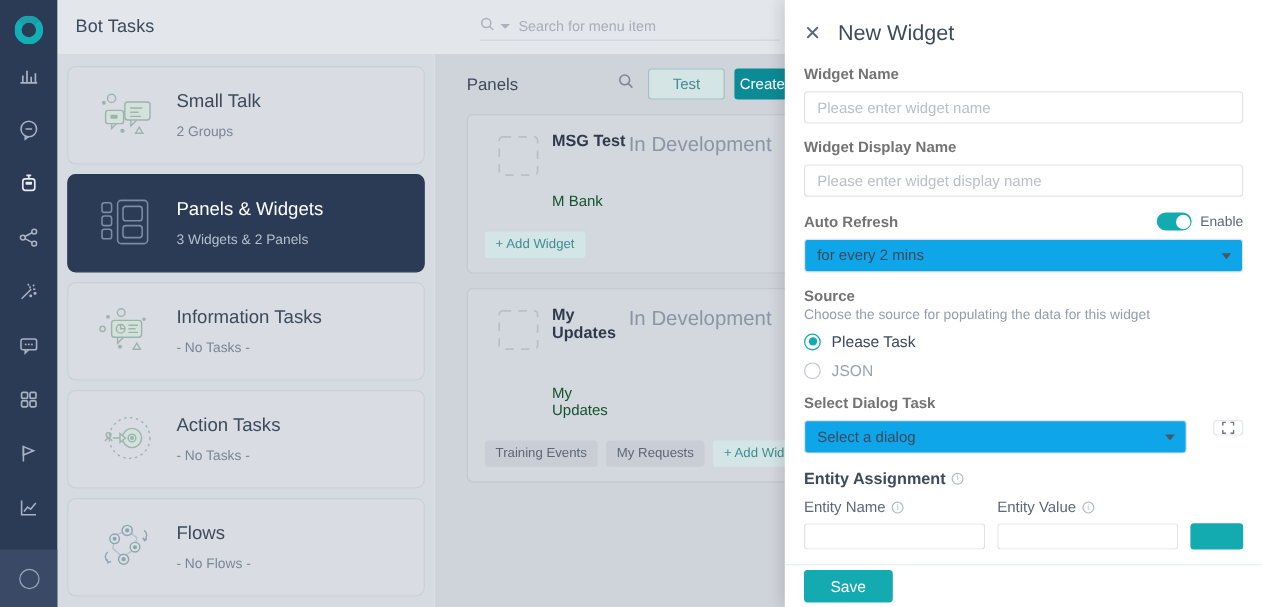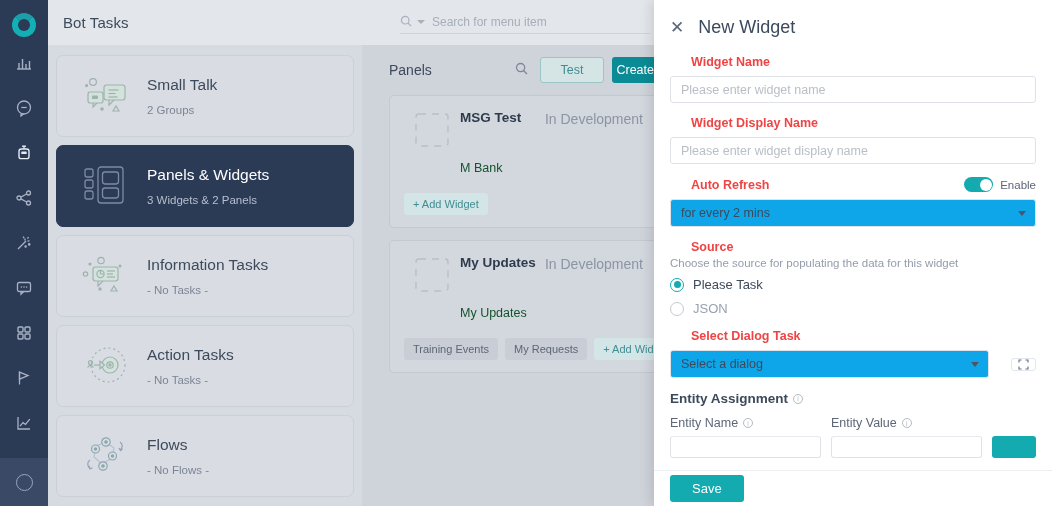--- a/index.html
+++ b/index.html
@@ -97,40 +97,40 @@
   }
   .panel-card {
     margin:0 10px 12px 27px; background:#d3d7de; border:1px solid #c3c8d1;
     border-radius:5px; padding:12px 0 12px 0; min-height:95px;
   }
   .pc-row { display:flex; align-items:flex-start; padding:0 14px; }
   .pc-ico { width:56px; min-width:56px; height:44px; display:flex; align-items:center; justify-content:center; }
   .pc-meta { flex:1; display:flex; flex-direction:column; gap:8px; padding-top:2px; }
   .pc-title { font-size:13.5px; font-weight:bold; color:#2f3b4c; }
   .pc-sub { font-size:12.5px; color:#14532d;margin-top:28px; }
-  .pc-status { font-size:14px; color:#8c95a3; white-space:nowrap; padding-top:3px; }
+  .pc-status { font-size:17px; color:#8c95a3; white-space:nowrap; padding-top:3px; }
   .pc-tags { display:flex; gap:7px; padding:18px 14px 0 14px; flex-wrap:nowrap; }
   .tag {
     height:22px; padding:0 9px; border-radius:3px; background:#c9ced6;
     color:#5d6675; font-size:11px; display:flex; align-items:center;
     white-space:nowrap; cursor:pointer;
   }
   .tag.add { background:#d4e5e7; color:#3f8d92; }
 
   
   .dialog {
     position:absolute; right:0; top:0; width:398px; height:506px;
     background:#ffffff; box-shadow:-3px 0 12px rgba(0,0,0,.12);
     display:flex; flex-direction:column;
   }
   .dlg-head { height:55px; display:flex; align-items:center; padding:0 0 0 16px; gap:14px; }
   .dlg-close { color:#5d6778; cursor:pointer; font-size:17px; line-height:1; }
   .dlg-title { font-size:18px; color:#3d4a5c; font-weight:400; }
   .dlg-body { flex:1; padding:0 16px; overflow:hidden; }
-  .f-label { font-size:12.5px; font-weight:bold; color:#ef4444; margin-bottom:7px; display:block;margin-left:21px; }
+  .f-label { font-size:12.5px; font-weight:bold; color:#737373; margin-bottom:7px; display:block; }
   .f-input {
     width:100%; height:27px; border:1px solid #dfe2e7; border-radius:3px;
     padding:0 10px; font-size:12.5px; color:#3d4a5c;
     font-family:"Liberation Sans", sans-serif; background:#fff;
   }
   .f-input::placeholder { color:#b9bec7; }
   .f-group { margin-bottom:13px; }
   .row-between { display:flex; align-items:center; justify-content:space-between; margin-bottom:7px; }
   .toggle-wrap { display:flex; align-items:center; gap:7px; }
   .toggle {
@@ -147,21 +147,21 @@
     position:absolute; right:9px; top:11px; width:0;height:0;
     border-left:4px solid transparent;border-right:4px solid transparent;border-top:5px solid #4a5668;
   }
   .hint { font-size:11.5px; color:#959cab; margin-bottom:8px; display:block; }
   .radio-row { display:flex; align-items:center; gap:9px; margin-bottom:9px; cursor:pointer; }
   .radio { width:14px;height:14px;border-radius:50%;border:1.5px solid #c3c8d1; position:relative; }
   .radio.on { border-color:#13aab0; }
   .radio.on::after { content:""; position:absolute; left:2.5px; top:2.5px; width:7px;height:7px;border-radius:50%;background:#13aab0; }
   .radio-lbl { font-size:13px; color:#3d4a5c; }
   .radio-lbl.dim { color:#9aa1ae; }
-  .sel-with-btn { display:flex; gap:22px; align-items:center; }
+  .sel-with-btn { display:flex; gap:22px; align-items:flex-start; }
   .sel-with-btn .f-select { flex:1; }
   .expand-btn {
     width:25px; border:1px solid #e3e6ea; border-radius:3px; background:#fff;
     display:flex; align-items:center; justify-content:center; cursor:pointer; color:#6b7485;
   }
   .ea-title { font-size:13.5px; color:#3d4a5c; font-weight:bold; display:flex; align-items:center; gap:5px; margin-bottom:5px; }
   .info-i { width:10px;height:10px;border-radius:50%;border:1px solid #b4bac4; color:#b4bac4;
     font-size:7px; display:inline-flex; align-items:center; justify-content:center; font-weight:normal; }
   .ent-cols { display:flex; gap:10px; margin-top:10px; }
   .ent-col { flex:1; }

